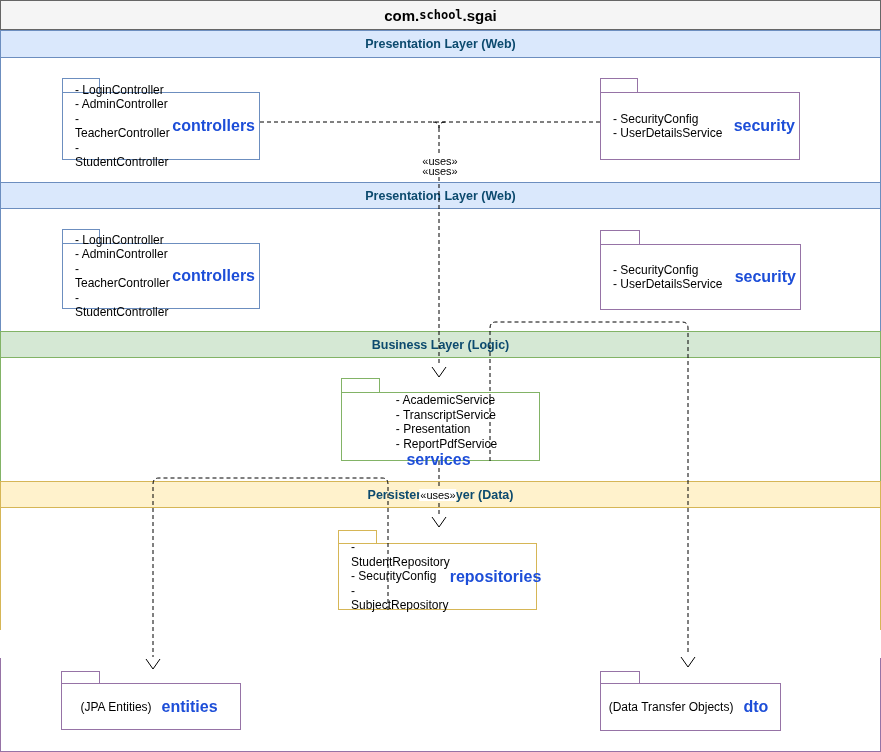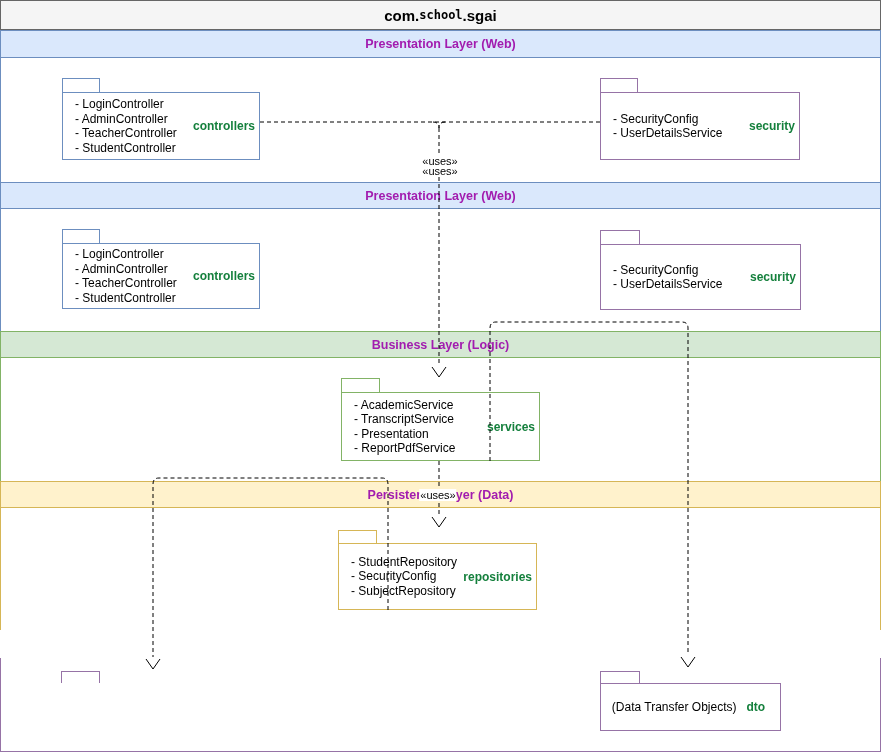--- a/index.html
+++ b/index.html
@@ -11,40 +11,40 @@
   .titlebar {
     position:absolute; left:0; top:0; width:881px; height:30px;
     background:#f5f5f5; border:1px solid #666666;
     display:flex; align-items:center; justify-content:center;
     font-size:15px; font-weight:bold; color:#000;
   }
   .tmono { font-family:"DejaVu Sans Mono", monospace; font-size:12px; font-weight:bold; }
   .layer-header {
     position:absolute; left:0; width:881px;
     display:flex; align-items:center; justify-content:center;
-    font-weight:bold; font-size:12.5px; color:#a21caf;
+    font-weight:bold; font-size:12.5px; color:#0c4a6e;
     border-style:solid; border-width:1px;
   }
   .layer-body {
     position:absolute; left:0; width:881px; background:#ffffff;
     border-style:solid; border-width:0 1px 0 1px;
   }
   .pkg-tab {
     position:absolute; background:#fff;
     border-style:solid; border-width:1px 1px 0 1px;
   }
   .pkg-body {
     position:absolute; background:#fff; border-style:solid; border-width:1px;
     display:flex; align-items:center;
   }
   .pkg-items {
     flex:1; display:flex; flex-direction:column; justify-content:flex-start;
     padding-left:12px; font-size:12px; line-height:14.5px; color:#000;
   }
-  .pkg-label { font-weight:bold; font-size:12px; color:#15803d; padding-right:4px; white-space:nowrap; }
+  .pkg-label { font-weight:bold; font-size:16px; color:#1d4ed8; padding-right:4px; white-space:nowrap; }
   .pkg-center { justify-content:center; gap:10px; }
   .pkg-desc { font-size:12px; color:#000; white-space:nowrap; }
   .overlay { position:absolute; left:0; top:0; width:881px; height:752px; pointer-events:none; }
   .uses {
     position:absolute; transform:translate(-50%,-50%);
     font-size:11px; color:#000; background:#fff; padding:0 1px; white-space:nowrap;
   }
 </style>
 </head>
 <body>
@@ -107,41 +107,45 @@
   <div class="pkg-tab" style="left:600px;top:230px;width:40px;height:14px;border-color:#9673a6;"></div>
   <div class="pkg-body" style="left:600px;top:244px;width:201px;height:66px;border-color:#9673a6;">
     <div class="pkg-items">
       <span>- SecurityConfig</span>
       <span>- UserDetailsService</span>
     </div>
     <span class="pkg-label">security</span>
   </div>
 
   <div class="pkg-tab" style="left:341px;top:378px;width:39px;height:14px;border-color:#82b366;"></div>
-  <div class="pkg-body" style="left:341px;top:392px;width:199px;height:69px;border-color:#82b366;">
+  <div class="pkg-body" style="left:341px;top:392px;width:199px;height:69px;border-color:#82b366;flex-direction:column;">
     <div class="pkg-items">
       <span>- AcademicService</span>
       <span>- TranscriptService</span>
       <span>- Presentation</span>
       <span>- ReportPdfService</span>
     </div>
     <span class="pkg-label">services</span>
   </div>
 
   <div class="pkg-tab" style="left:338px;top:530px;width:39px;height:13px;border-color:#d6b656;"></div>
   <div class="pkg-body" style="left:338px;top:543px;width:199px;height:67px;border-color:#d6b656;">
     <div class="pkg-items">
       <span>- StudentRepository</span>
       <span>- SecurityConfig</span>
       <span>- SubjectRepository</span>
     </div>
     <span class="pkg-label">repositories</span>
   </div>
 
   <div class="pkg-tab" style="left:61px;top:671px;width:39px;height:12px;border-color:#9673a6;"></div>
+  <div class="pkg-body pkg-center" style="left:61px;top:683px;width:180px;height:47px;border-color:#9673a6;">
+    <span class="pkg-desc">(JPA Entities)</span>
+    <span class="pkg-label">entities</span>
+  </div>
 
   <div class="pkg-tab" style="left:600px;top:671px;width:40px;height:12px;border-color:#9673a6;"></div>
   <div class="pkg-body pkg-center" style="left:600px;top:683px;width:181px;height:48px;border-color:#9673a6;">
     <span class="pkg-desc">(Data Transfer Objects)</span>
     <span class="pkg-label">dto</span>
   </div>
 
   <svg class="overlay" width="881" height="752" viewBox="0 0 881 752">
     <g stroke="#000000" fill="none" stroke-width="1" stroke-dasharray="4,3">
       <path d="M260,122 H600"></path>

